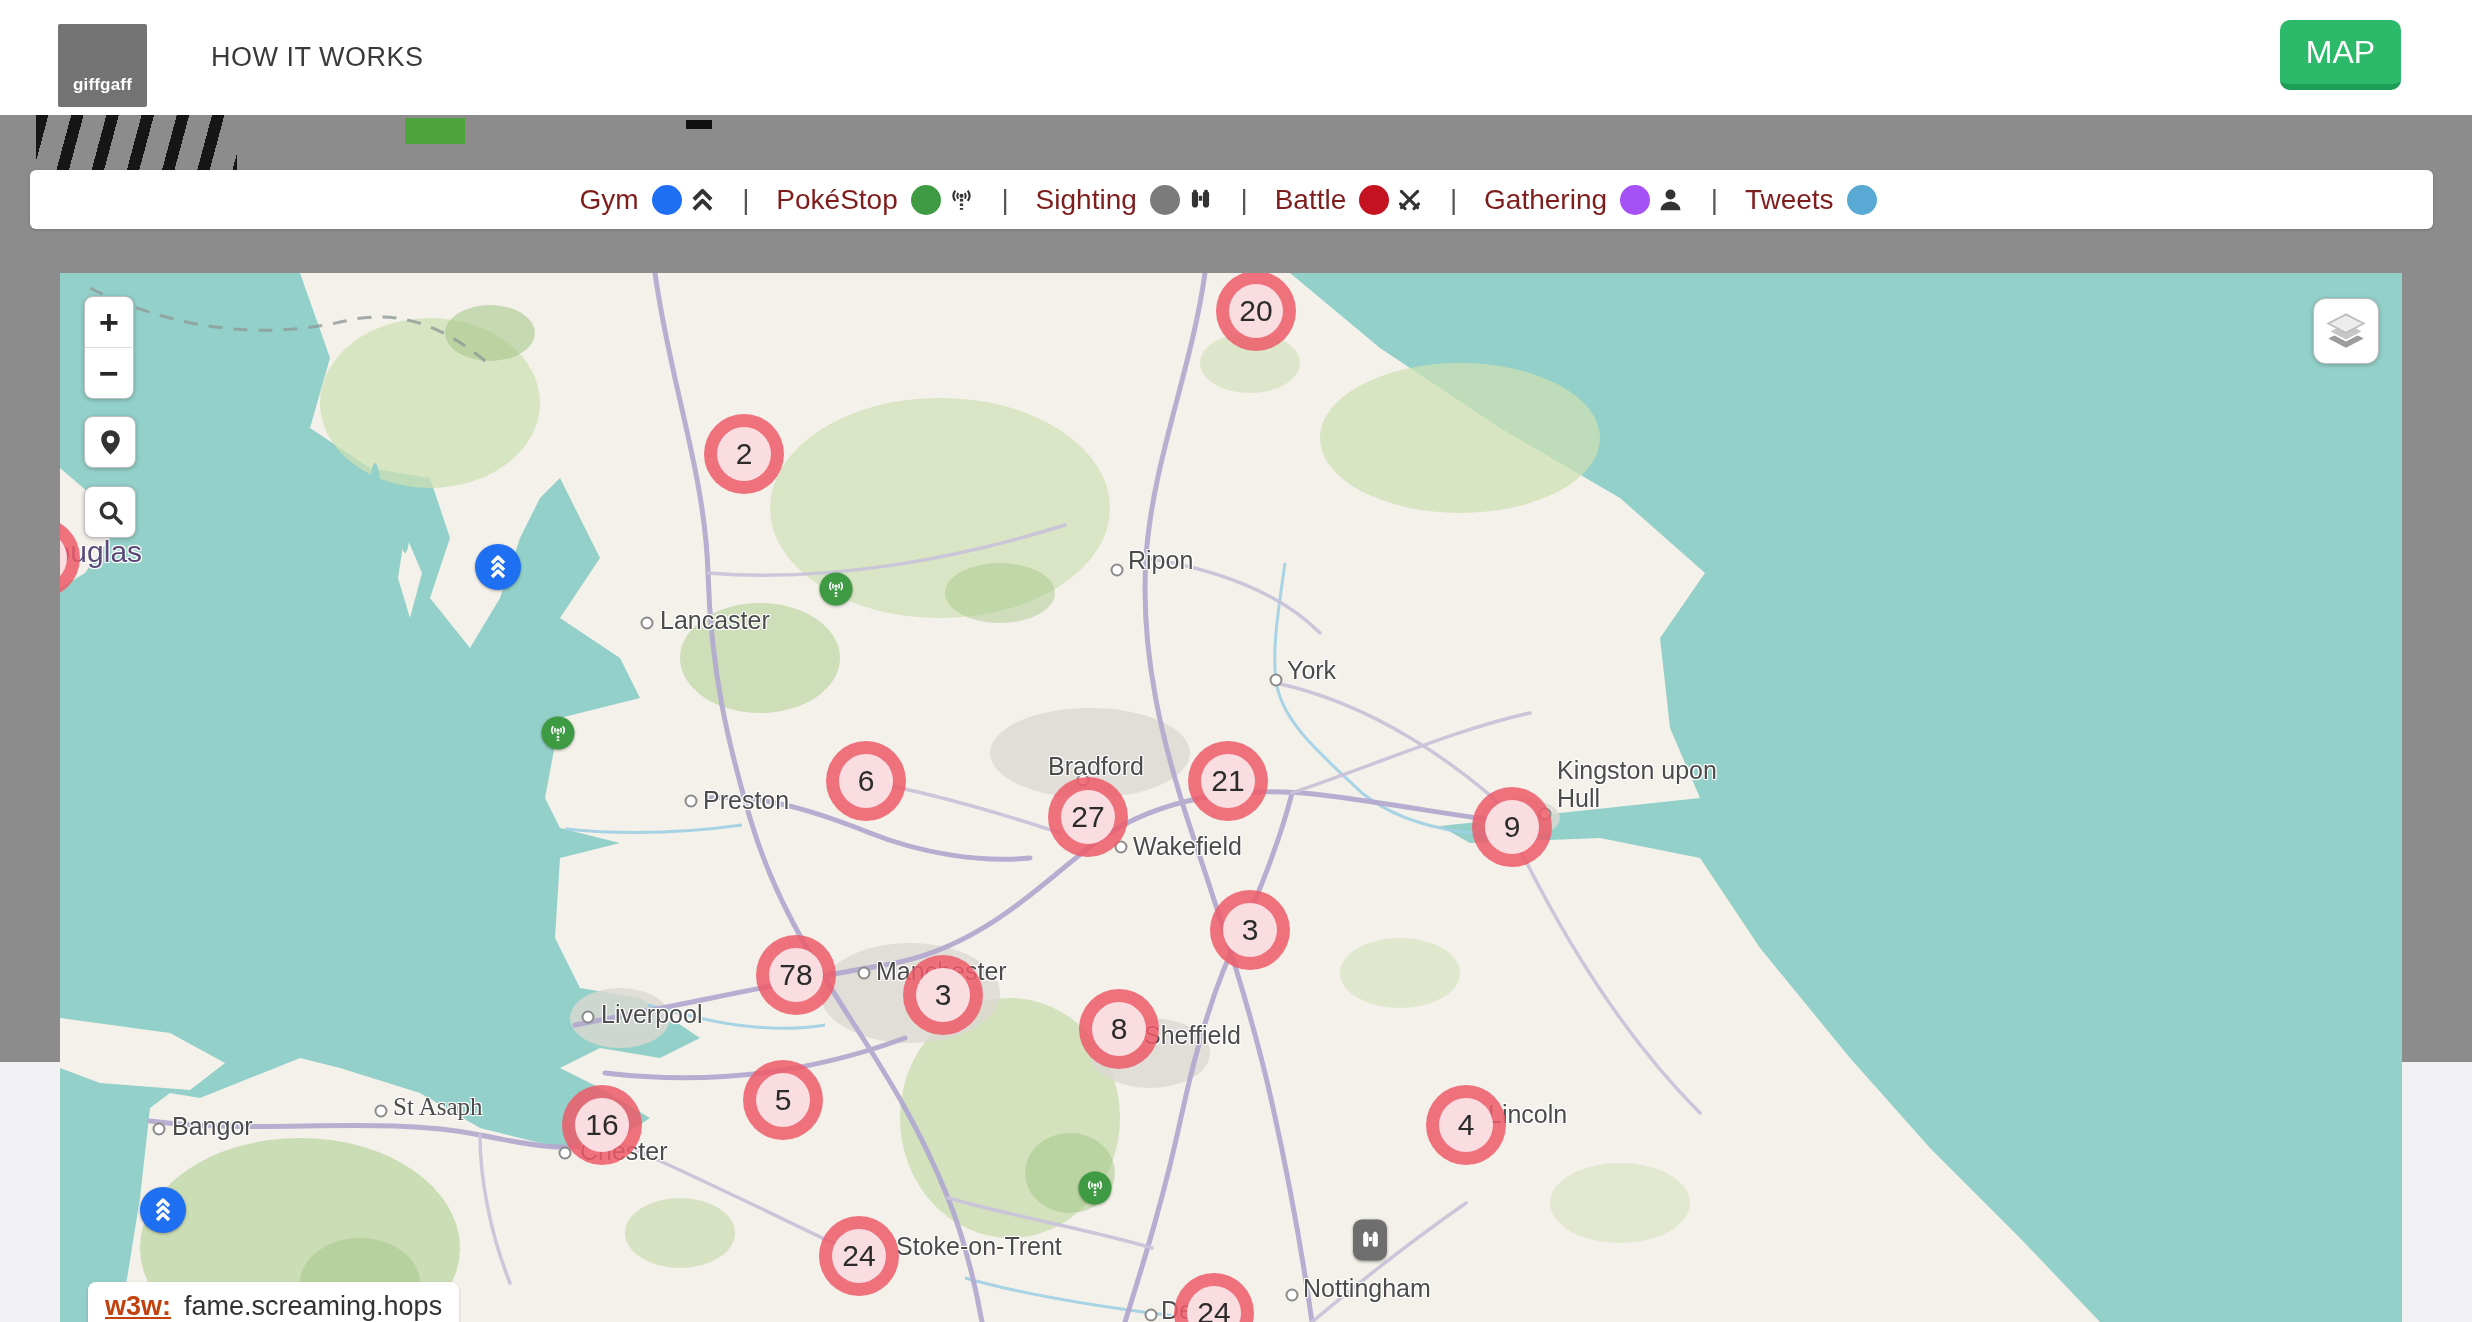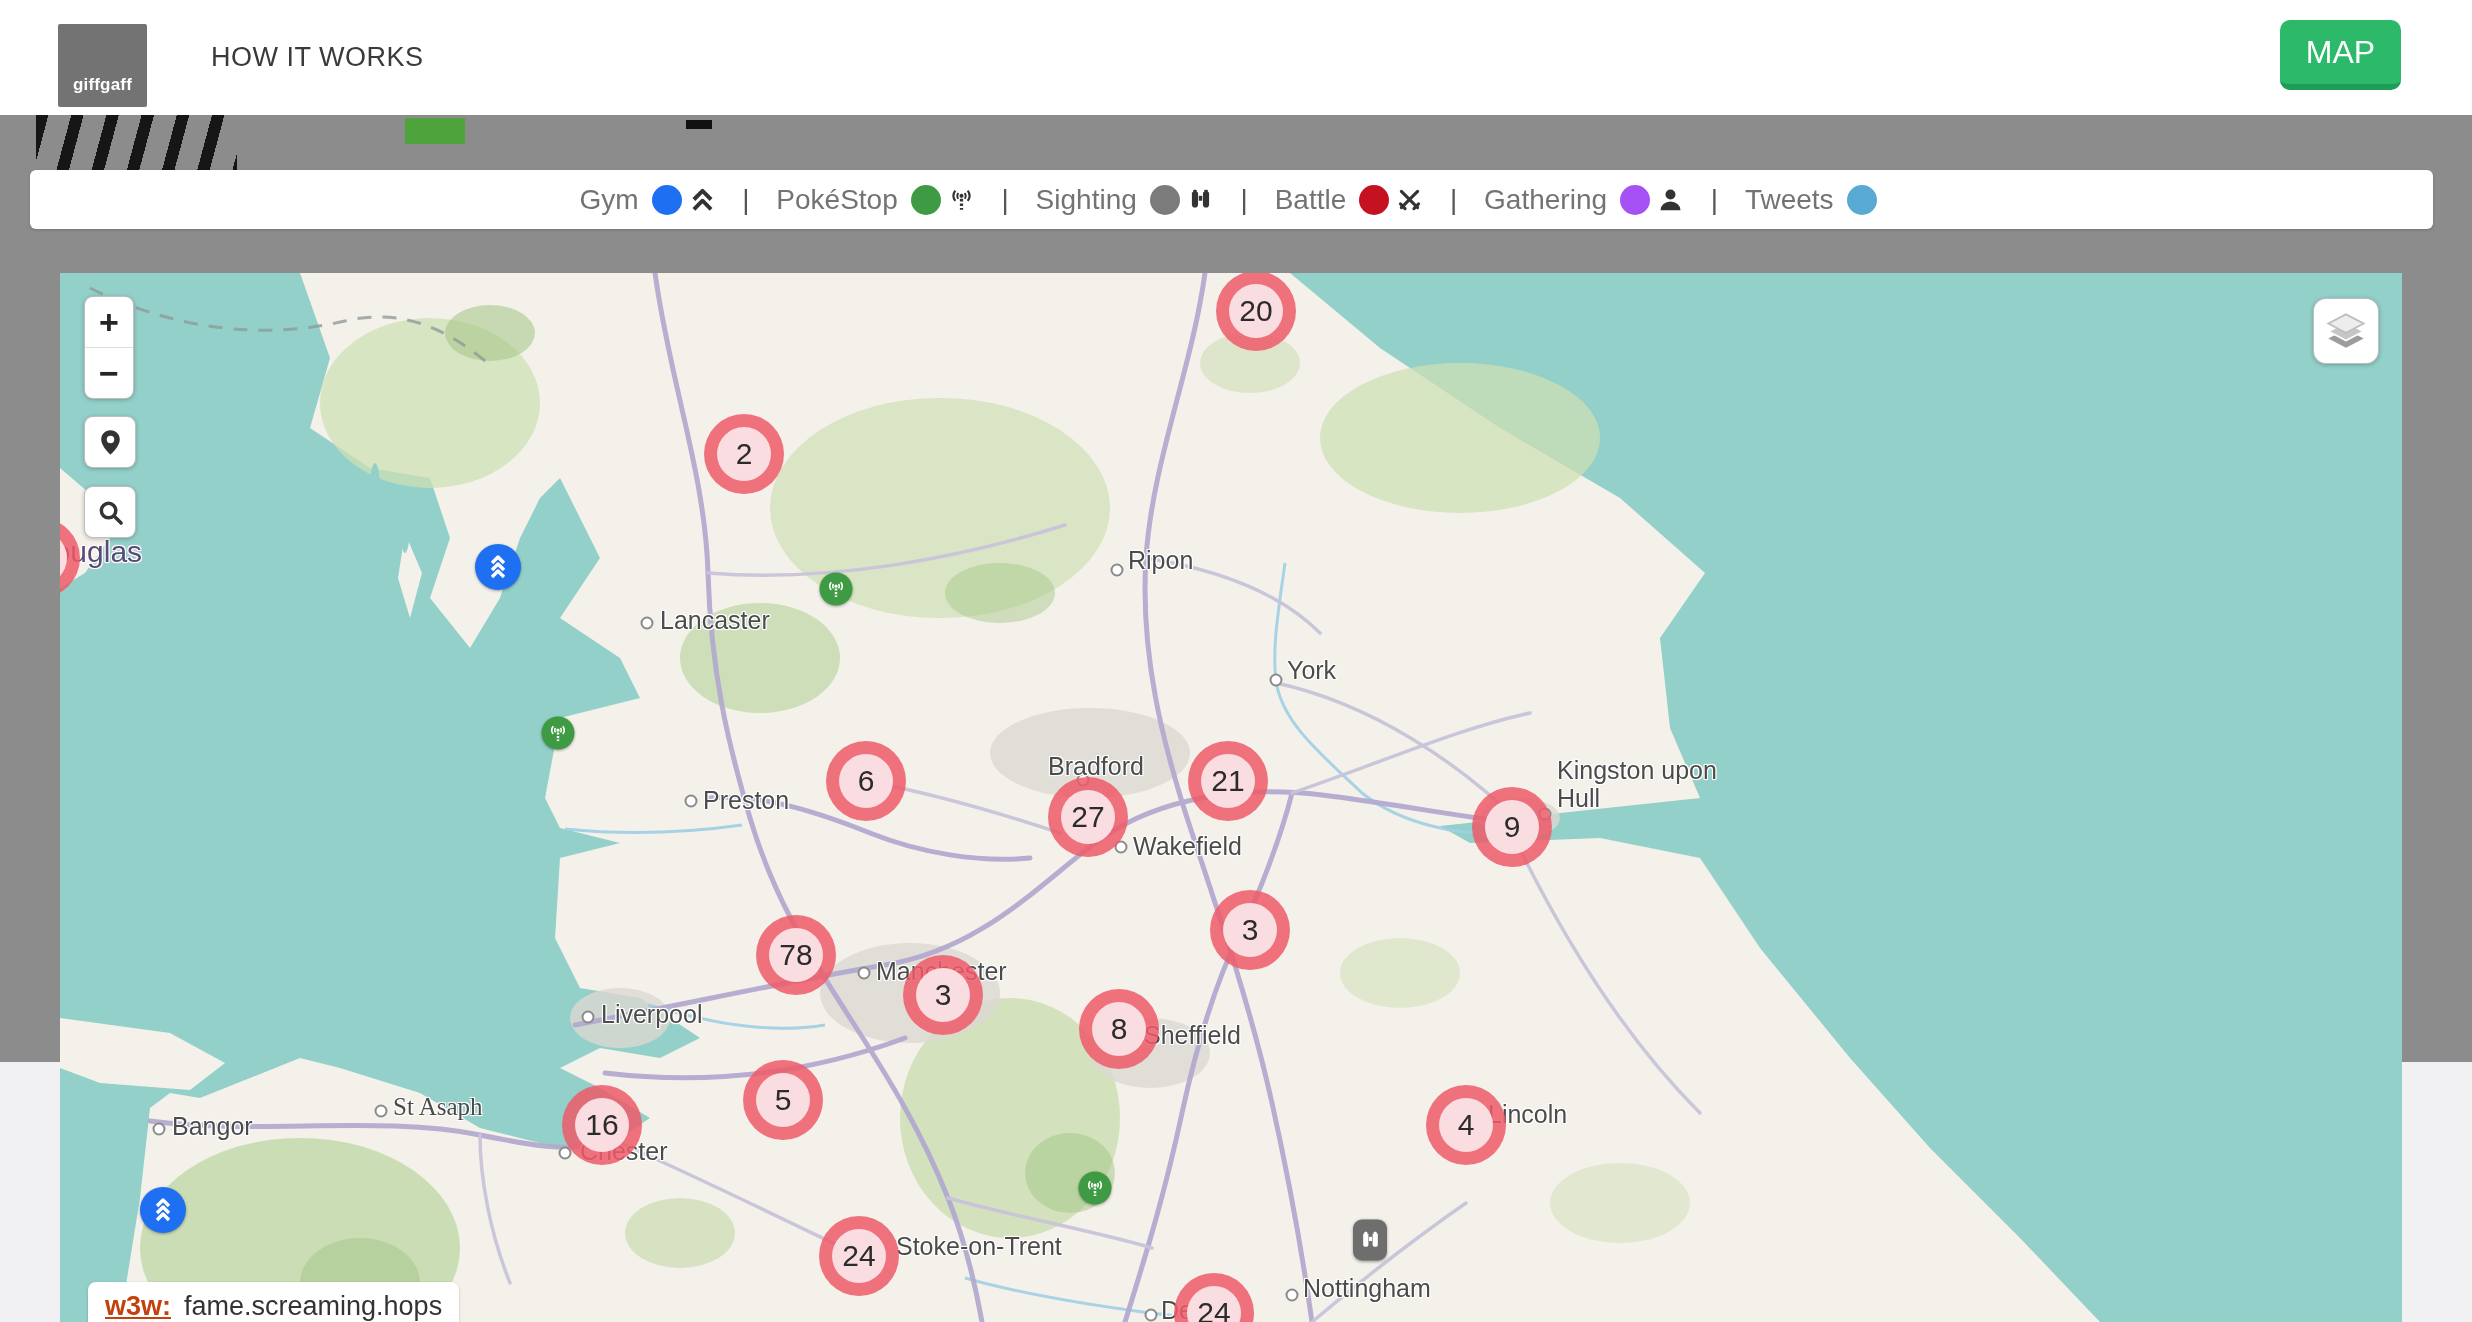--- a/index.html
+++ b/index.html
@@ -21,21 +21,21 @@
   
   .dark-band{position:absolute;left:0;top:115px;width:2472px;height:947px;background:#8c8c8c;z-index:0;}
   .frag-stripes{position:absolute;left:36px;top:115px;width:201px;height:56px;z-index:1;
         background:repeating-linear-gradient(105deg,#161616 0 12px,transparent 12px 34px);}
   .frag-green{position:absolute;left:405px;top:118px;width:60px;height:26px;background:#4fa33c;z-index:1;}
   .frag-dash{position:absolute;left:686px;top:120px;width:26px;height:9px;background:#111;z-index:1;}
   
   .legend{position:absolute;left:30px;top:170px;width:2403px;height:59px;background:#fff;border-radius:6px;
         z-index:20;display:flex;align-items:center;justify-content:center;box-shadow:0 1px 3px rgba(0,0,0,.18);}
   .legend-item{display:flex;align-items:center;}
-  .legend-label{font-size:28px;color:#737373;}
+  .legend-label{font-size:28px;color:#7f1d1d;}
   .legend-dot{width:30px;height:30px;border-radius:50%;margin:0 7px 0 13px;flex:0 0 auto;}
   .legend-glyph{width:27px;height:27px;color:#333;display:inline-flex;}
   .legend-glyph svg{width:100%;height:100%;}
   .legend-sep{font-size:28px;color:#555;margin:0 19px;font-weight:300;}
   
   .map{position:absolute;left:60px;top:273px;width:2342px;height:1049px;overflow:hidden;background:#93d0c9;z-index:10;cursor:grab;}
   .map svg.base{position:absolute;left:0;top:0;width:100%;height:100%;}
   #labels,#markers{position:absolute;left:0;top:0;width:100%;height:100%;}
   .city-label{position:absolute;font-size:25px;color:#4b4b4b;white-space:nowrap;line-height:1.1;
       text-shadow:-1px -1px 0 #fff,1px -1px 0 #fff,-1px 1px 0 #fff,1px 1px 0 #fff,0 0 3px #fff;}
@@ -289,21 +289,21 @@
       <div class="cluster" style="height: 80px; width: 80px; left: 1452px; top: 554px;">
         <div class="cluster-inner">
           <span class="cluster-count">9</span>
         </div>
       </div>
       <div class="cluster" style="height: 80px; width: 80px; left: 1190px; top: 657px;">
         <div class="cluster-inner">
           <span class="cluster-count">3</span>
         </div>
       </div>
-      <div class="cluster" style="height: 80px; width: 80px; left: 736px; top: 682px; justify-content: center;">
+      <div class="cluster" style="height: 80px; width: 80px; left: 736px; top: 702px; justify-content: center;">
         <div class="cluster-inner">
           <span class="cluster-count">78</span>
         </div>
       </div>
       <div class="cluster" style="height: 80px; width: 80px; left: 883px; top: 722px;">
         <div class="cluster-inner">
           <span class="cluster-count">3</span>
         </div>
       </div>
       <div class="cluster" style="height: 80px; width: 80px; left: 1059px; top: 756px;">

